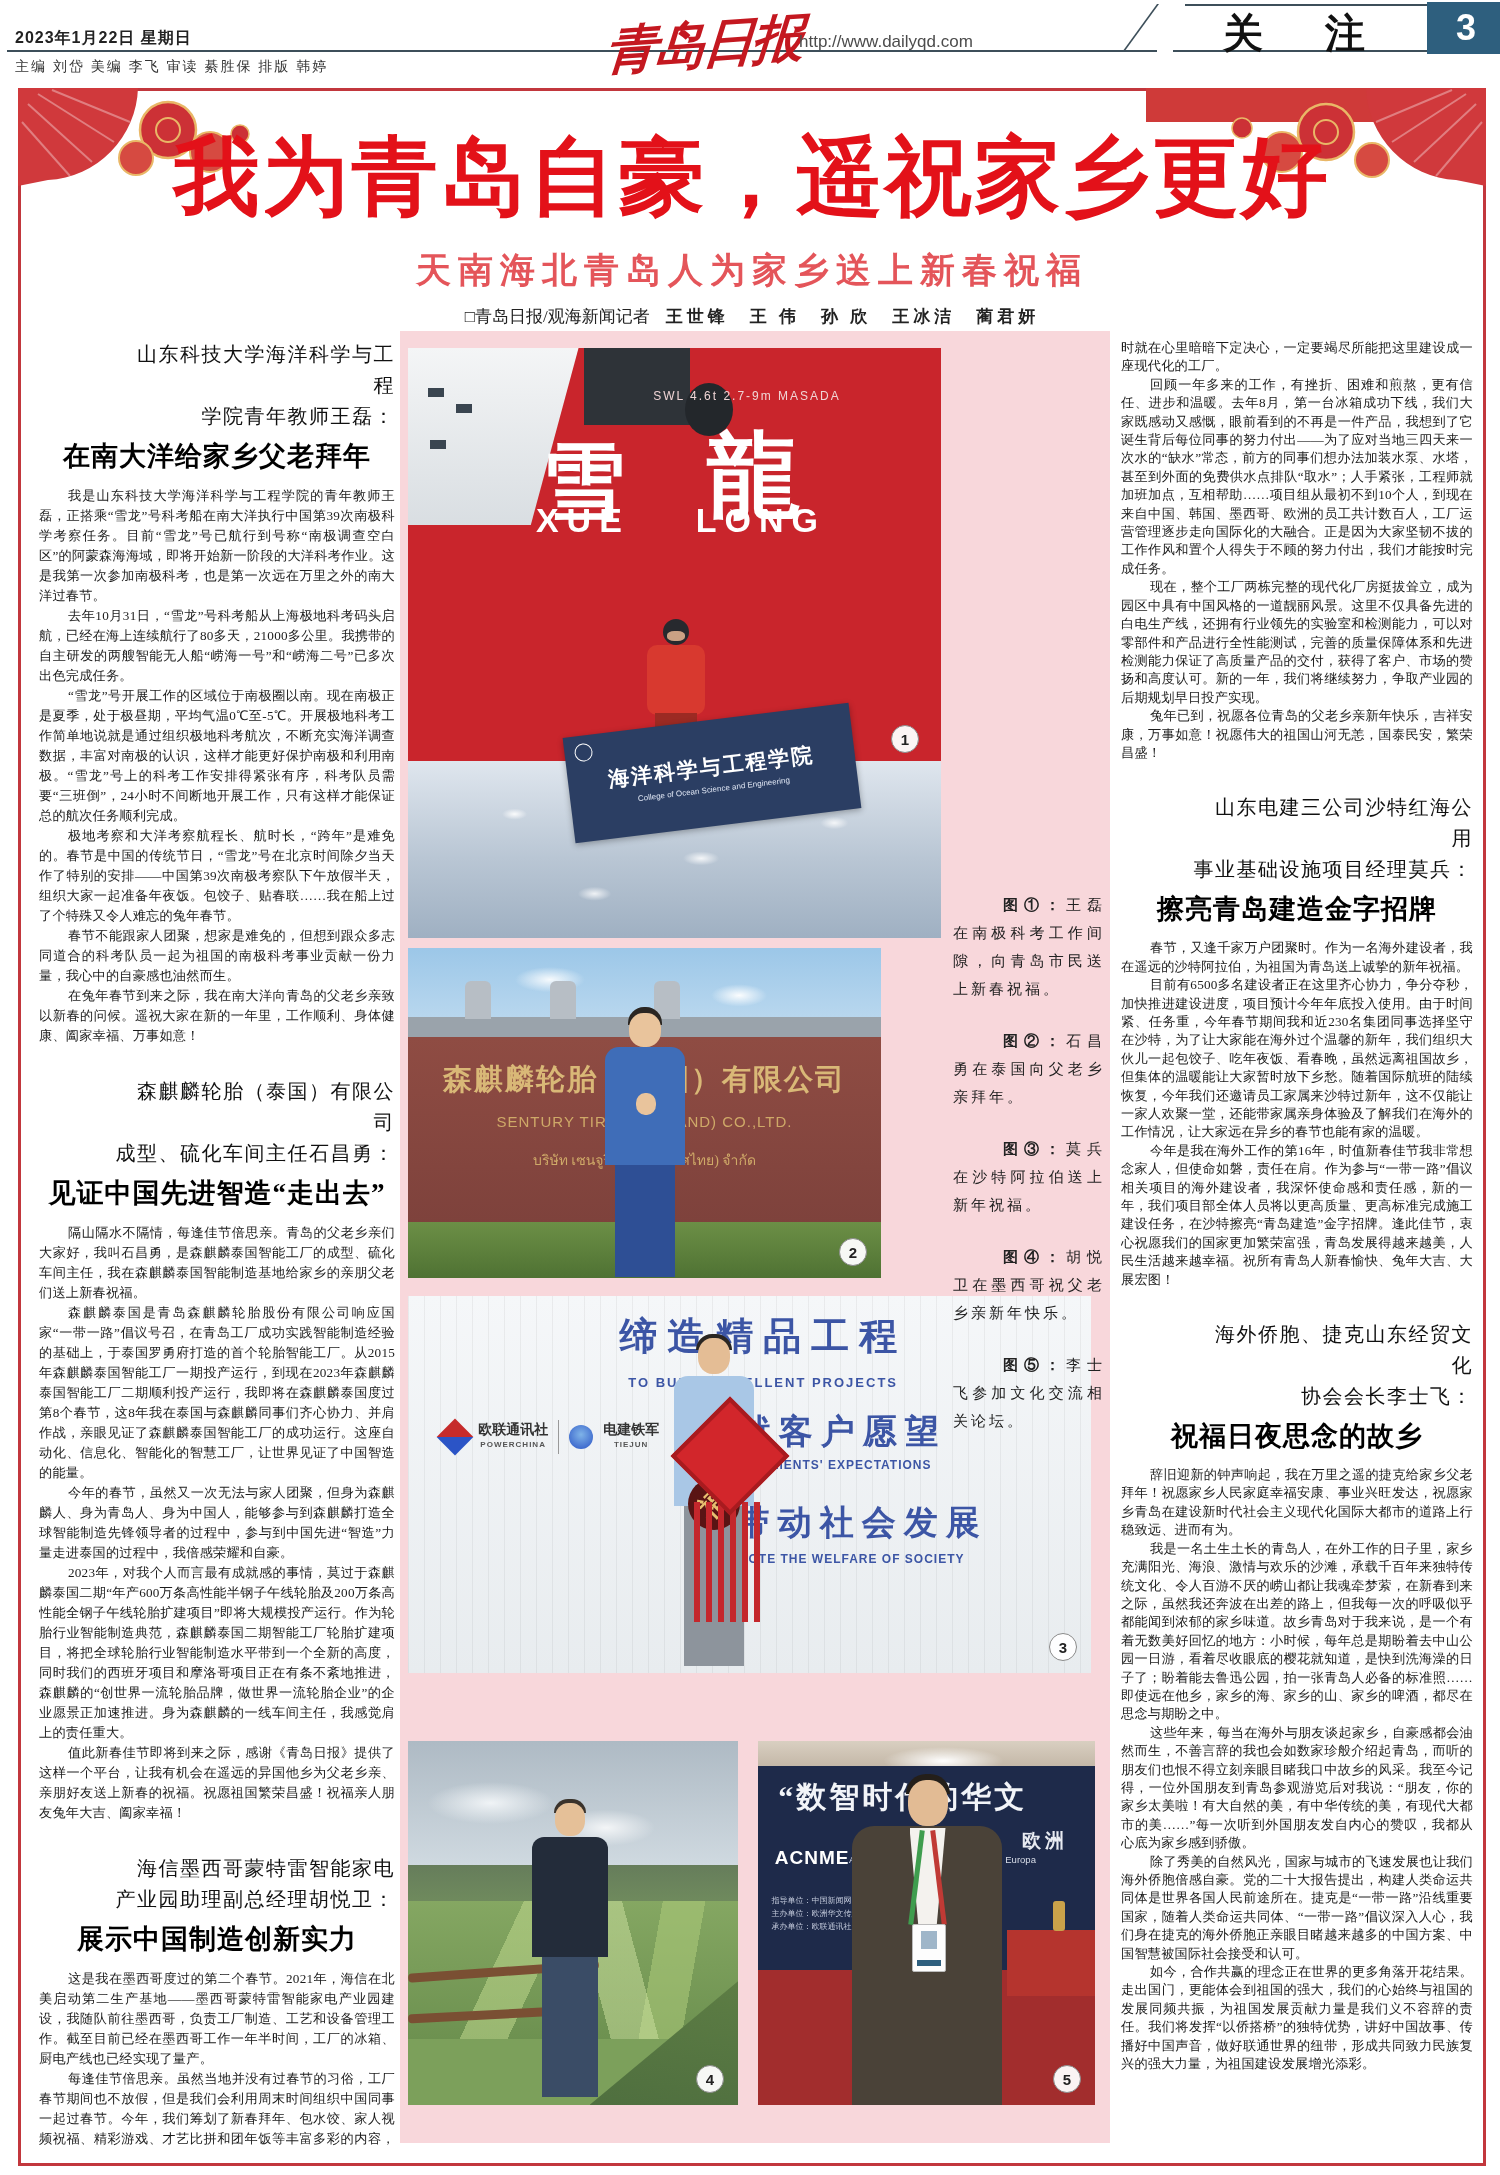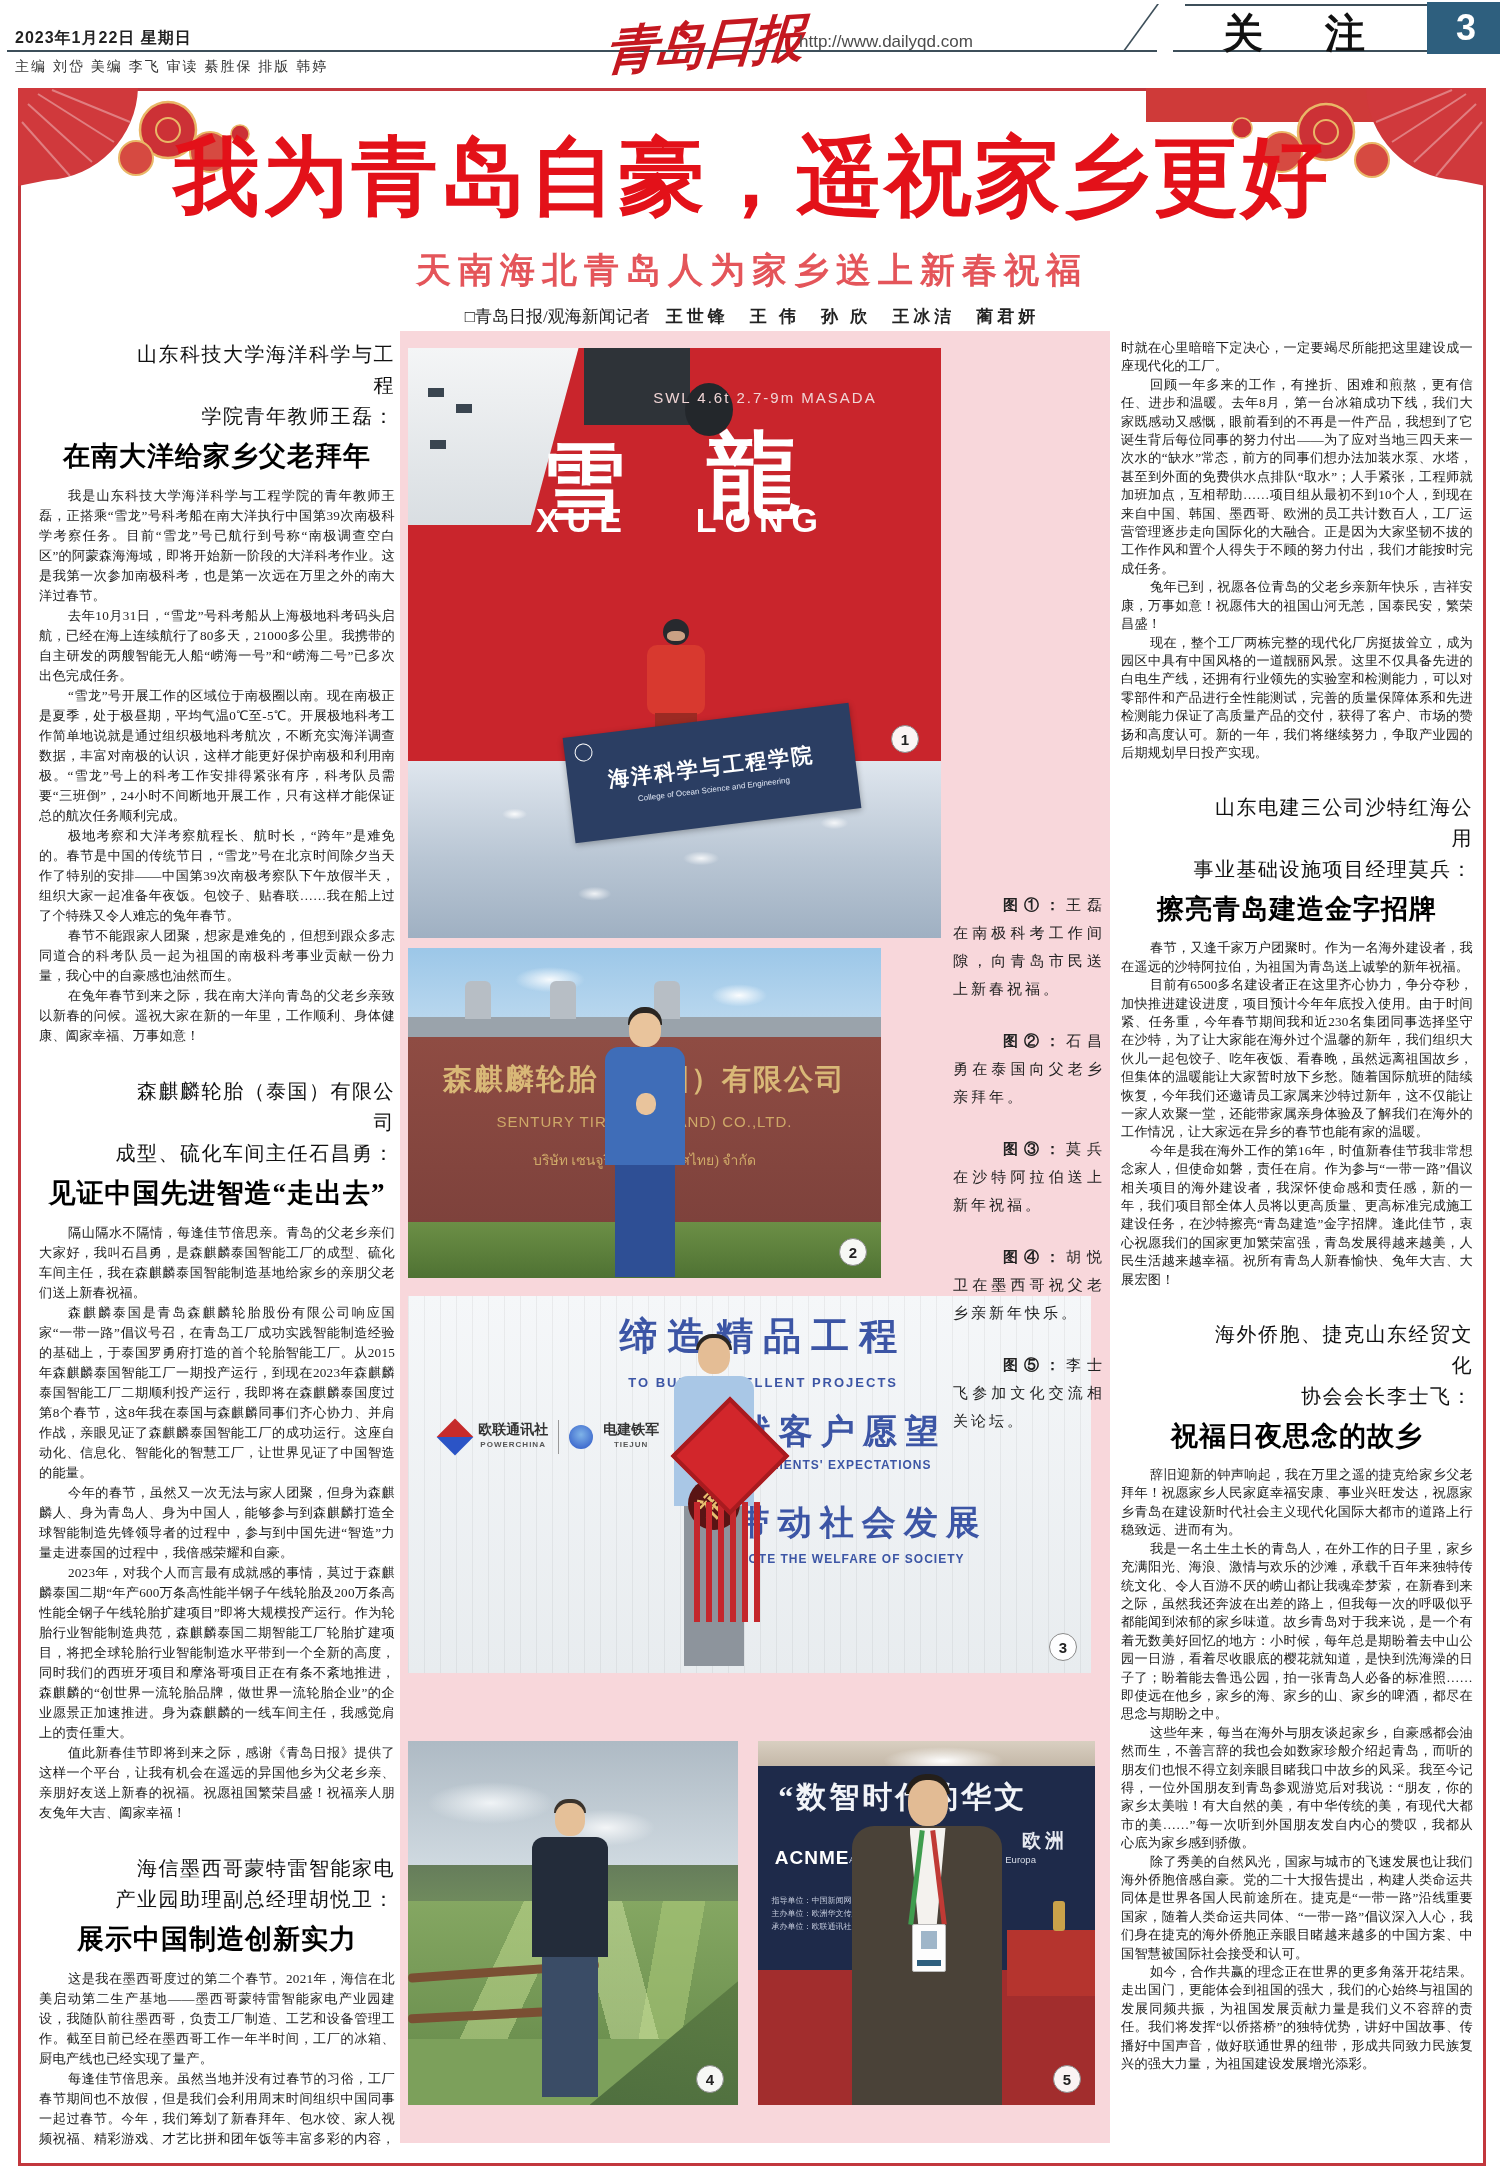--- a/index.html
+++ b/index.html
@@ -70,21 +70,21 @@
     color:#222;text-indent:2em;text-align:justify;}
   .caption b{font-weight:bold;padding-left:20px;}
   
   #photo1{left:8px;top:17px;width:533px;height:590px;background:#c9252c;}
   .p1-super{position:absolute;left:0;top:0;width:32%;height:30%;
     background:linear-gradient(180deg,#f4f5f6,#d9dee2);
     clip-path:polygon(0 0,100% 0,72% 100%,0 100%);}
   .p1-win{position:absolute;width:16px;height:9px;background:#3a4550;}
   .p1-crane{position:absolute;left:33%;top:0;width:20%;height:13%;background:#2e3338;}
   .p1-crane2{position:absolute;left:52%;top:6%;width:9%;height:9%;border-radius:50%;background:#23272b;}
-  .p1-swl{position:absolute;left:46%;top:7%;font-size:15px;color:#f0d5d5;letter-spacing:2px;
+  .p1-swl{position:absolute;left:46%;top:7%;font-size:12px;color:#f0d5d5;letter-spacing:2px;
     font-family:"Liberation Sans",sans-serif;white-space:nowrap;}
   .p1-xue{position:absolute;left:25%;top:13%;font-size:84px;color:#fff;font-weight:bold;}
   .p1-loong{position:absolute;left:56%;top:11%;font-size:94px;color:#fff;font-weight:bold;}
   .p1-xue-en{position:absolute;left:24%;top:26%;font-size:34px;color:#fff;font-weight:bold;
     letter-spacing:8px;font-family:"Liberation Sans",sans-serif;}
   .p1-long-en{position:absolute;left:54%;top:26%;font-size:34px;color:#fff;font-weight:bold;
     letter-spacing:8px;font-family:"Liberation Sans",sans-serif;}
   .p1-ice{position:absolute;left:0;bottom:0;width:100%;height:30%;
     background:
       radial-gradient(18px 8px at 20% 30%,rgba(255,255,255,0.9),transparent 70%),
@@ -430,22 +430,22 @@
       <p class="caption"><b>图③：</b><span>莫兵在沙特阿拉伯送上新年祝福。</span></p>
       <p class="caption"><b>图④：</b><span>胡悦卫在墨西哥祝父老乡亲新年快乐。</span></p>
       <p class="caption"><b>图⑤：</b><span>李士飞参加文化交流相关论坛。</span></p>
     </div>
   </div>
 
   <div class="col col-right">
     <section class="article">
       <p class="body noindent">时就在心里暗暗下定决心，一定要竭尽所能把这里建设成一座现代化的工厂。</p>
       <p class="body">回顾一年多来的工作，有挫折、困难和煎熬，更有信任、进步和温暖。去年8月，第一台冰箱成功下线，我们大家既感动又感慨，眼前看到的不再是一件产品，我想到了它诞生背后每位同事的努力付出——为了应对当地三四天来一次水的“缺水”常态，前方的同事们想办法加装水泵、水塔，甚至到外面的免费供水点排队“取水”；人手紧张，工程师就加班加点，互相帮助……项目组从最初不到10个人，到现在来自中国、韩国、墨西哥、欧洲的员工共计数百人，工厂运营管理逐步走向国际化的大融合。正是因为大家坚韧不拔的工作作风和置个人得失于不顾的努力付出，我们才能按时完成任务。</p>
+      <p class="body">现在，整个工厂两栋完整的现代化厂房挺拔耸立，成为园区中具有中国风格的一道靓丽风景。这里不仅具备先进的白电生产线，还拥有行业领先的实验室和检测能力，可以对零部件和产品进行全性能测试，完善的质量保障体系和先进检测能力保证了高质量产品的交付，获得了客户、市场的赞扬和高度认可。新的一年，我们将继续努力，争取产业园的后期规划早日投产实现。</p>
       <p class="body">兔年已到，祝愿各位青岛的父老乡亲新年快乐，吉祥安康，万事如意！祝愿伟大的祖国山河无恙，国泰民安，繁荣昌盛！</p>
-      <p class="body">现在，整个工厂两栋完整的现代化厂房挺拔耸立，成为园区中具有中国风格的一道靓丽风景。这里不仅具备先进的白电生产线，还拥有行业领先的实验室和检测能力，可以对零部件和产品进行全性能测试，完善的质量保障体系和先进检测能力保证了高质量产品的交付，获得了客户、市场的赞扬和高度认可。新的一年，我们将继续努力，争取产业园的后期规划早日投产实现。</p>
     </section>
     <section class="article follow">
       <p class="kicker k1">山东电建三公司沙特红海公用</p>
       <p class="kicker">事业基础设施项目经理莫兵：</p>
       <h3 class="article-title">擦亮青岛建造金字招牌</h3>
       <p class="body">春节，又逢千家万户团聚时。作为一名海外建设者，我在遥远的沙特阿拉伯，为祖国为青岛送上诚挚的新年祝福。</p>
       <p class="body">目前有6500多名建设者正在这里齐心协力，争分夺秒，加快推进建设进度，项目预计今年年底投入使用。由于时间紧、任务重，今年春节期间我和近230名集团同事选择坚守在沙特，为了让大家能在海外过个温馨的新年，我们组织大伙儿一起包饺子、吃年夜饭、看春晚，虽然远离祖国故乡，但集体的温暖能让大家暂时放下乡愁。随着国际航班的陆续恢复，今年我们还邀请员工家属来沙特过新年，这不仅能让一家人欢聚一堂，还能带家属亲身体验及了解我们在海外的工作情况，让大家远在异乡的春节也能有家的温暖。</p>
       <p class="body">今年是我在海外工作的第16年，时值新春佳节我非常想念家人，但使命如磐，责任在肩。作为参与“一带一路”倡议相关项目的海外建设者，我深怀使命感和责任感，新的一年，我们项目部全体人员将以更高质量、更高标准完成施工建设任务，在沙特擦亮“青岛建造”金字招牌。逢此佳节，衷心祝愿我们的国家更加繁荣富强，青岛发展得越来越美，人民生活越来越幸福。祝所有青岛人新春愉快、兔年大吉、大展宏图！</p>
     </section>
     <section class="article follow">

